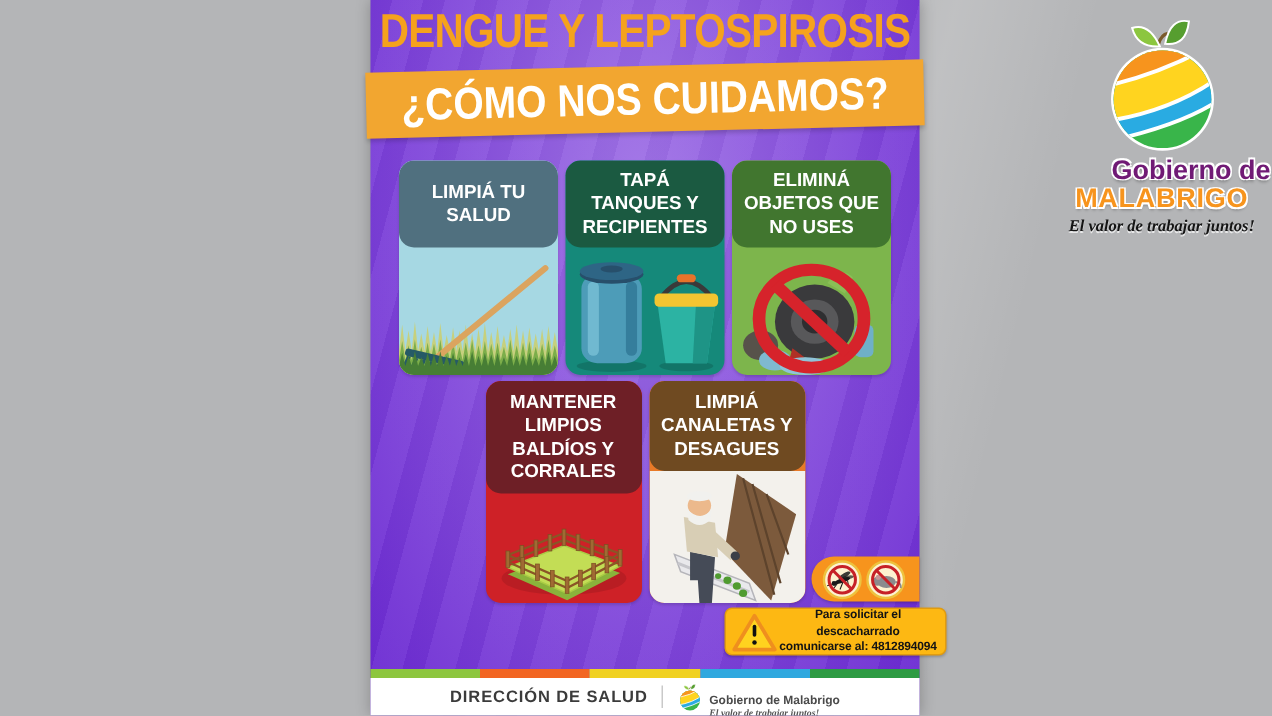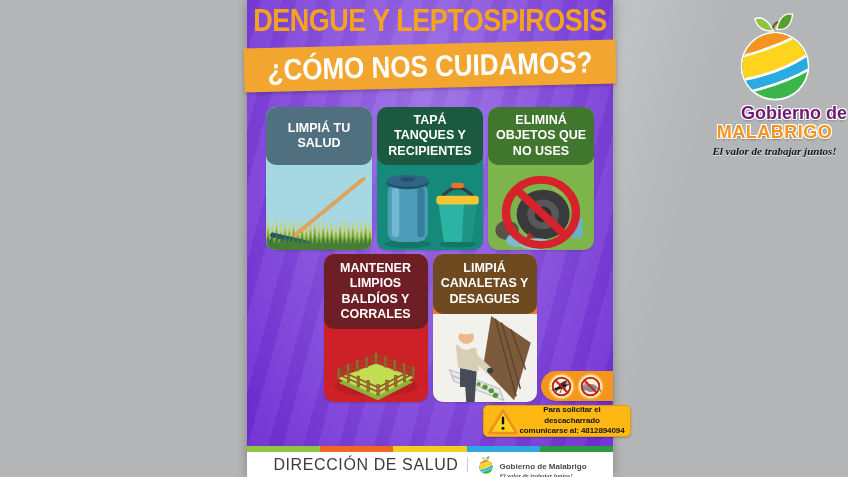--- a/index.html
+++ b/index.html
@@ -88,21 +88,21 @@
     color:#141414; line-height:1.35; letter-spacing:-0.1px;
   }
   .stripe {
     position:absolute; left:0; right:0; top:446px; height:6px; display:flex;
   }
   .stripe-seg { flex:1; }
   .footer-bar {
     position:absolute; left:0; right:0; top:452px; bottom:0; background:#fff;
     display:flex; align-items:center; justify-content:center; gap:9px;
   }
-  .dept { font-size:16px; font-weight:400; color:#3b3b3b; letter-spacing:.6px; }
+  .dept { font-size:11px; font-weight:700; color:#3b3b3b; letter-spacing:.6px; }
   .divider { width:1px; height:15px; background:#c9c9c9; }
   .footer-logo { display:flex; align-items:center; gap:4px; }
   .footer-gov-text { display:flex; flex-direction:column;margin-top:12px; }
   .footer-gov { font-size:8px; font-weight:800; color:#4a4a4a; line-height:1.15; }
   .footer-tagline { font-size:6.5px; font-style:italic; font-weight:700;
     font-family:"Liberation Serif", serif; color:#555; }
 
   .gov-logo { position:absolute; left:702px; top:8px; width:145px; text-align:center; }
   .fruit-wrap { display:flex; justify-content:center; }
   .logo-line1 {

